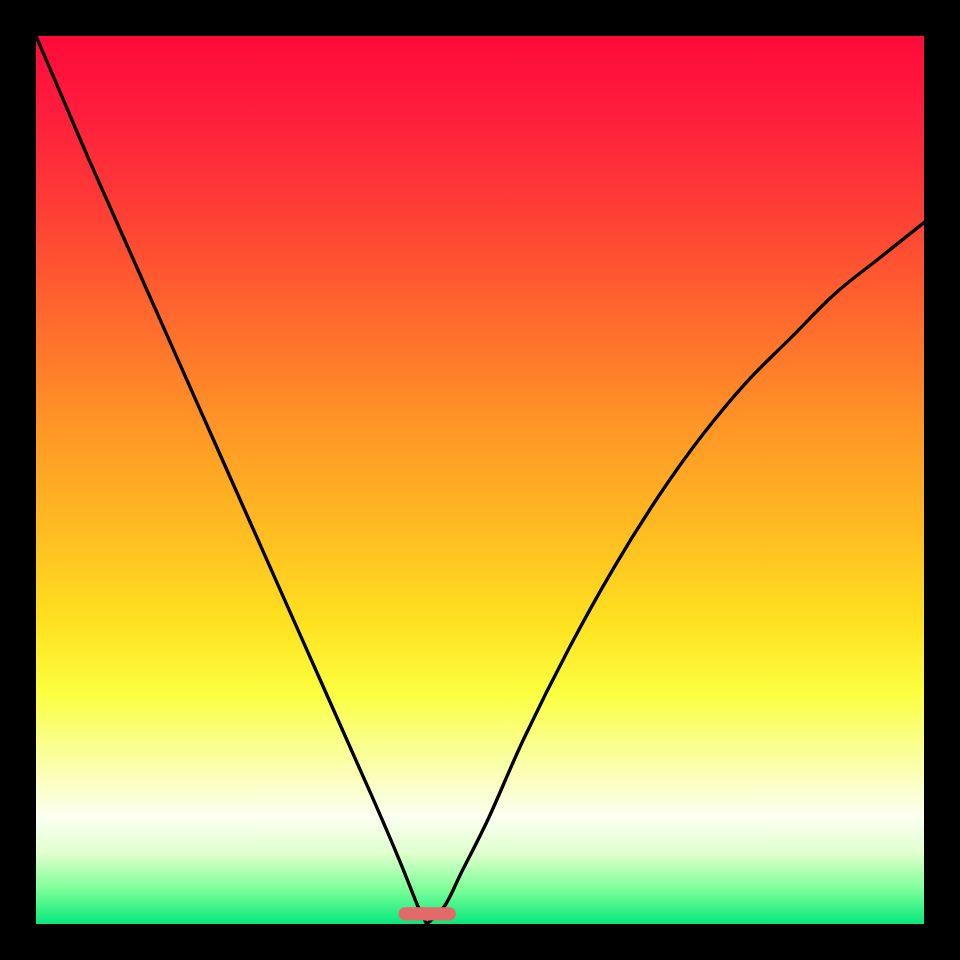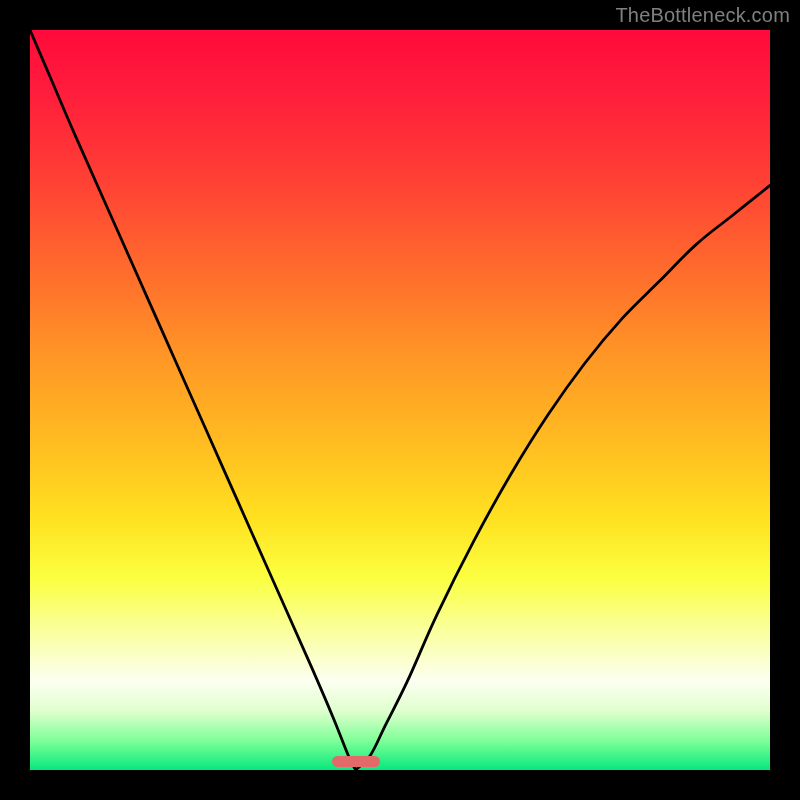--- a/index.html
+++ b/index.html
@@ -88,14 +88,13 @@
     <div class="gradient-fill"></div>
 
     <svg class="curve-svg" viewBox="0 0 740 740" preserveAspectRatio="none">
       <path class="curve-path" d="M 0.00 0.00 C 4.00 9.32, 14.21 33.15, 22.20 51.80 C 30.19 70.45, 35.08 82.29, 44.40 103.60 C 53.72 124.91, 63.34 146.22, 74.00 170.20 C 84.66 194.18, 92.94 212.82, 103.60 236.80 C 114.26 260.78, 122.54 279.42, 133.20 303.40 C 143.86 327.38, 152.14 346.02, 162.80 370.00 C 173.46 393.98, 181.74 412.62, 192.40 436.60 C 203.06 460.58, 211.34 479.22, 222.00 503.20 C 232.66 527.18, 240.94 545.82, 251.60 569.80 C 262.26 593.78, 271.88 615.09, 281.20 636.40 C 290.52 657.71, 296.74 672.22, 303.40 688.20 C 310.06 704.18, 314.20 715.88, 318.20 725.20 C 322.20 734.52, 324.27 737.34, 325.60 740.00"></path>
       <path class="curve-path" d="M 325.60 740.00 C 328.26 737.34, 335.07 733.19, 340.40 725.20 C 345.73 717.21, 348.54 708.92, 355.20 695.60 C 361.86 682.28, 368.08 671.18, 377.40 651.20 C 386.72 631.22, 395.01 609.91, 407.00 584.60 C 418.99 559.29, 430.68 535.91, 444.00 510.60 C 457.32 485.29, 467.68 466.64, 481.00 444.00 C 494.32 421.36, 504.68 404.78, 518.00 384.80 C 531.32 364.82, 541.68 350.32, 555.00 333.00 C 568.32 315.68, 578.68 303.25, 592.00 288.60 C 605.32 273.95, 615.68 264.92, 629.00 251.60 C 642.32 238.28, 652.68 226.59, 666.00 214.60 C 679.32 202.61, 689.68 195.66, 703.00 185.00 C 716.32 174.34, 733.34 160.73, 740.00 155.40"></path>
     </svg>
 
     <div class="marker" style="width: 48.1px; height: 11px; left: 301.55px; top: 725.62px; background: rgb(228, 106, 106);"></div>
   </div>
 
-  <div class="watermark">TheBottleneck.com</div>
 </div>
 
 </body></html>

